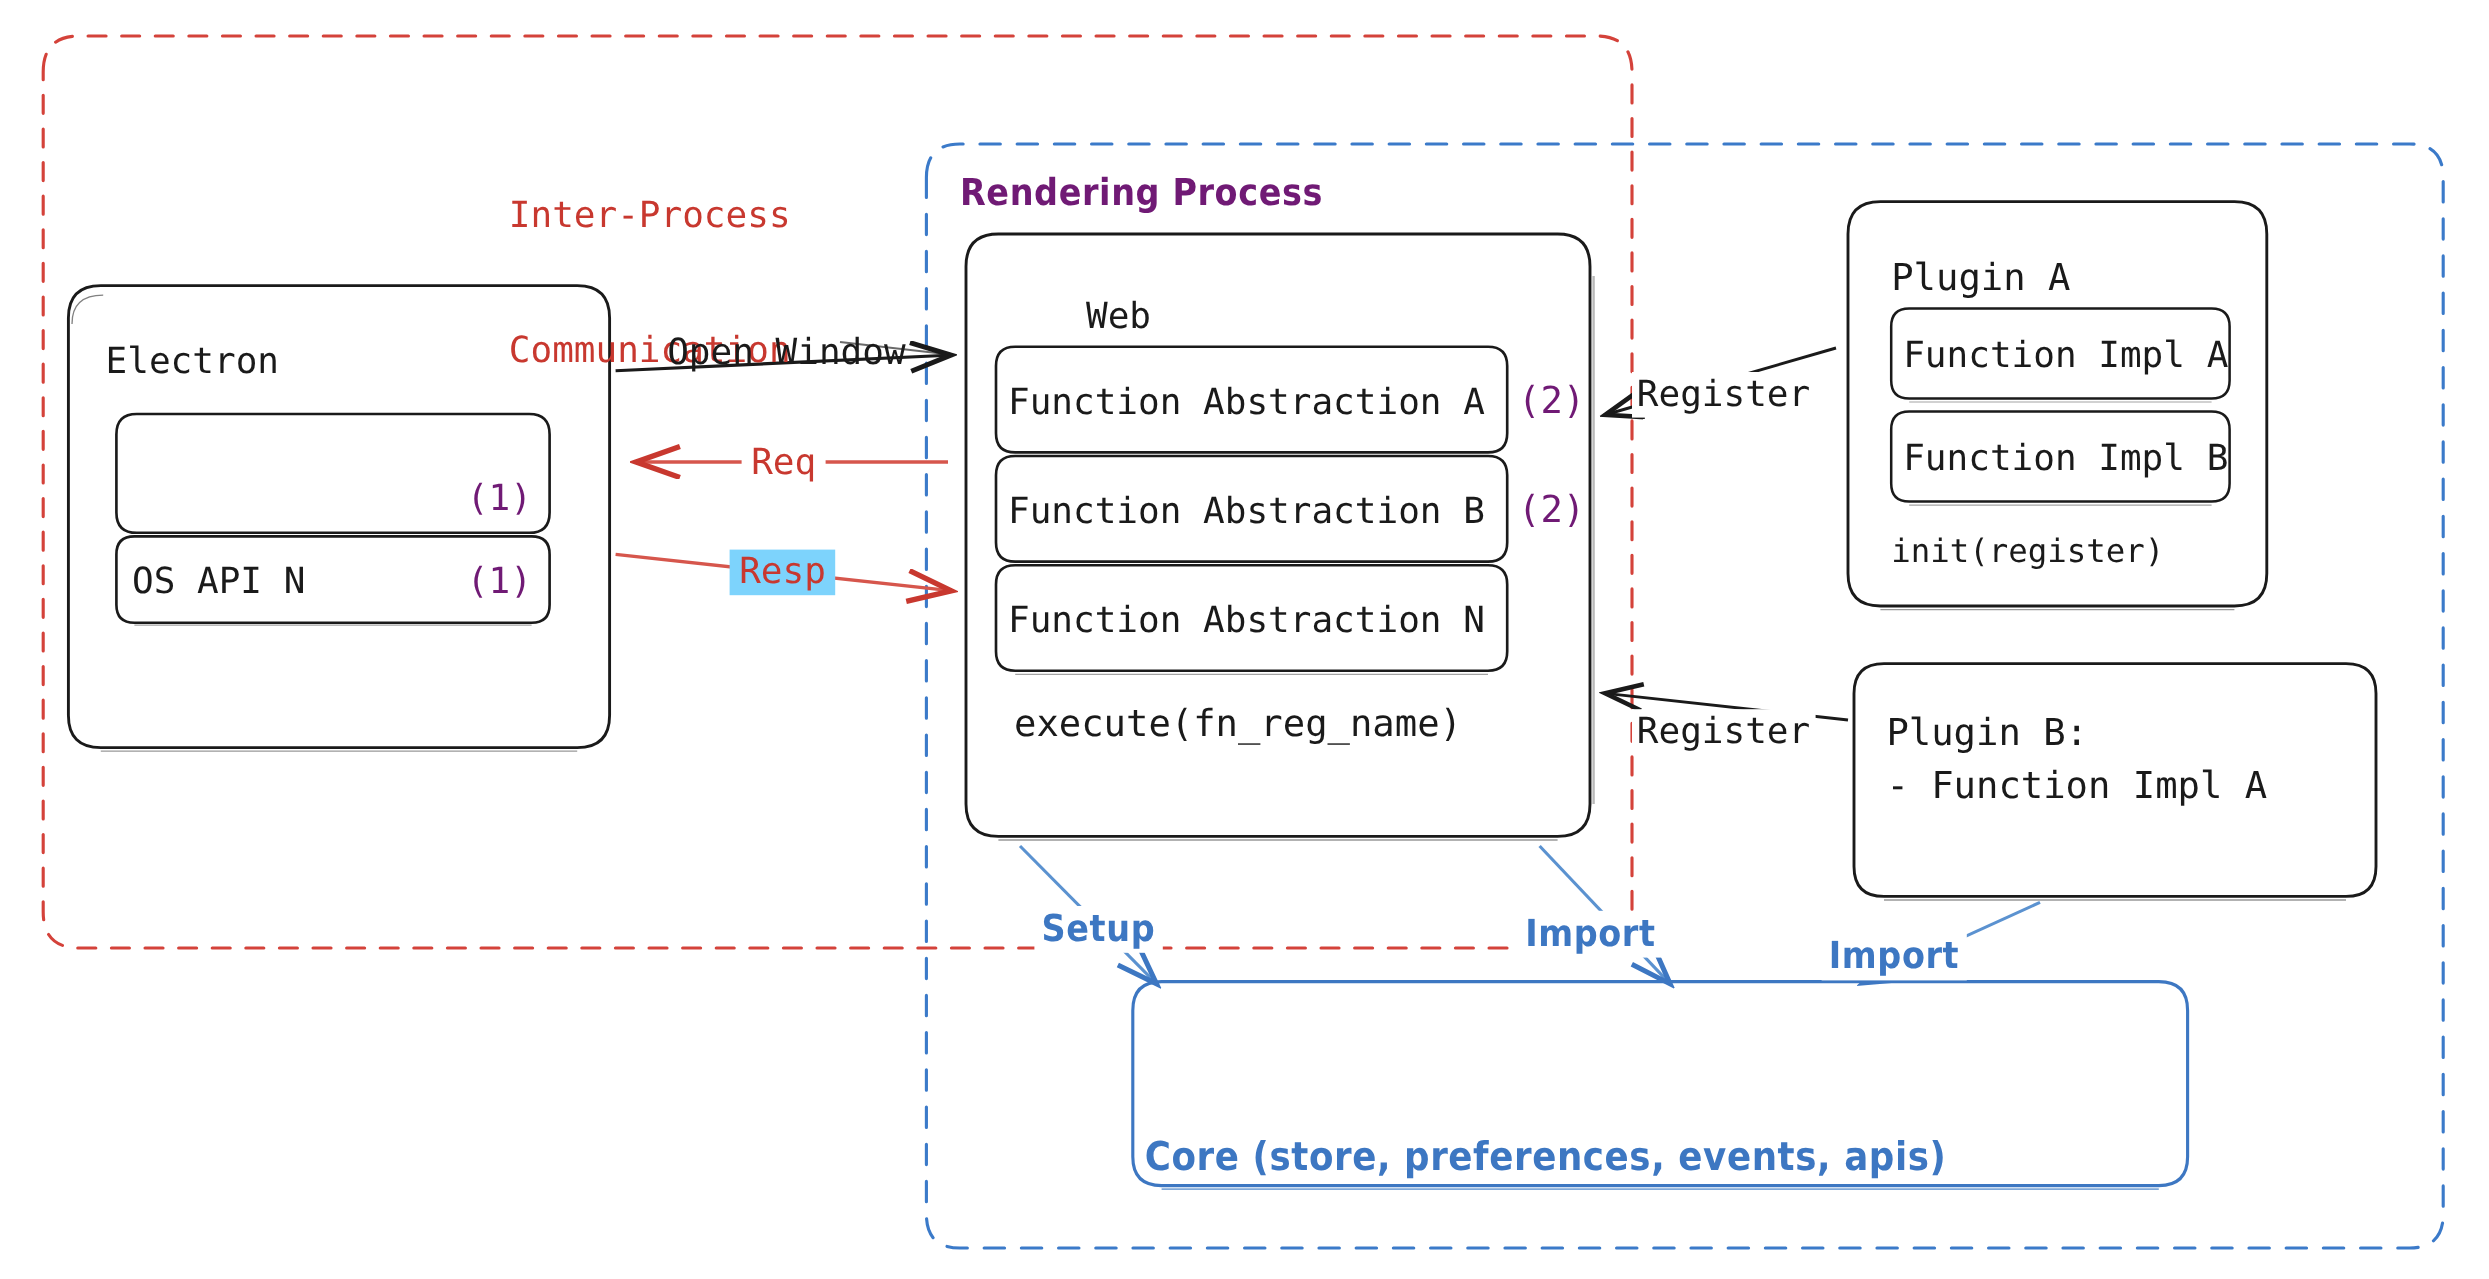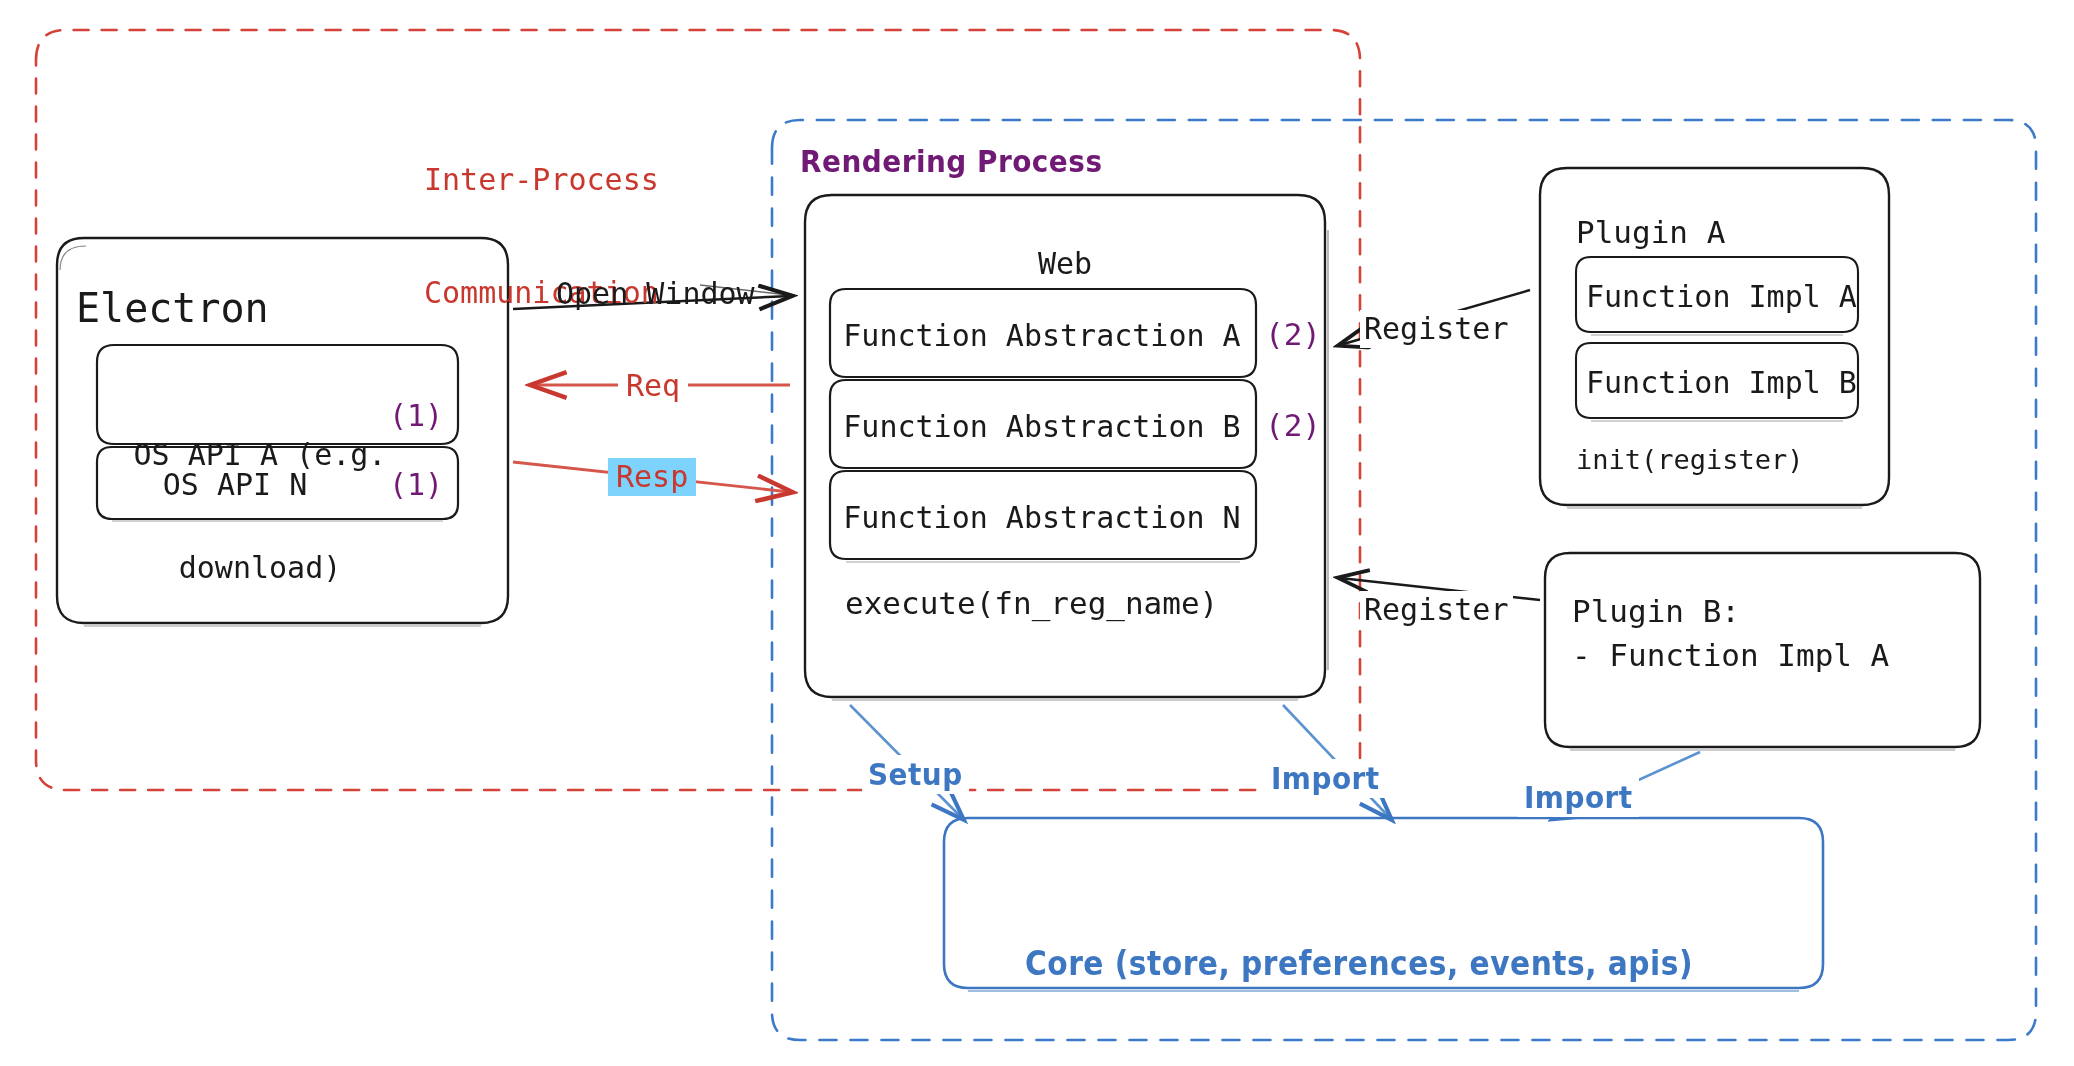--- a/index.html
+++ b/index.html
@@ -29,21 +29,21 @@
     line-height: 1.25;
   }
   
   .mono      { font-family: "DejaVu Sans Mono", "Liberation Mono", monospace; }
   .cond      { font-family: "DejaVu Sans Condensed", "DejaVu Sans", "Liberation Sans", sans-serif;
                font-weight: 700; letter-spacing: .5px; }
   .t-black   { color: #1a1a1a; }
   .t-red     { color: #c8382f; }
   .t-blue    { color: #701a75; }
   .t-blue2   { color: #3d77c2; }
-  .ctr       { text-align: center; }
+  .ctr       { text-align: left; }
 </style>
 </head>
 <body>
 
 <div id="canvas">
 
   <svg class="layer" viewBox="0 0 2074 1066">
     <defs>
       <marker id="arrowBlack" markerWidth="16" markerHeight="16" refX="13" refY="5.2" orient="auto">
         <path d="M1,0.6 L14,5.2 L1,9.8" fill="none" stroke="#1a1a1a" stroke-width="1.6"></path>
@@ -158,26 +158,22 @@
     </g>
   </svg>
 
   <div class="lbl mono t-red" style="left:424px; top:86px; font-size:30px;">
     <div>Inter-Process</div>
     <div>Communication</div>
   </div>
 
   <div class="lbl cond t-blue" style="left:800px; top:142px; font-size:31px;">Rendering Process</div>
 
-  <div class="lbl mono t-black" style="left:76px; top:283px; font-size:40px;">Electron</div>
-
-  <div class="lbl mono t-black ctr" style="left:110px; top:361px; width:300px; font-size:30px;">
-    <div>OS API A (e.g.</div>
-    <div>download)</div>
-  </div>
+  <div class="lbl mono t-black" style="left:88px; top:283px; font-size:30px;">Electron</div>
+
   <div class="lbl mono t-blue" style="left:389px; top:397px; font-size:30px;">(1)</div>
 
   <div class="lbl mono t-black ctr" style="left:110px; top:466px; width:250px; font-size:30px;">OS API N</div>
   <div class="lbl mono t-blue" style="left:389px; top:466px; font-size:30px;">(1)</div>
 
   <div class="lbl mono t-black" style="left:556px; top:275px; font-size:30px;">Open Window</div>
   <div class="lbl mono t-red" style="left:618px; top:367px; font-size:30px; background:#ffffff; padding:0 8px;">Req</div>
   <div class="lbl mono t-red" style="left:608px; top:458px; font-size:30px; background:#7dd3fc; padding:0 8px;">Resp</div>
 
   <div class="lbl mono t-black ctr" style="left:905px; top:245px; width:320px; font-size:30px;">Web</div>

